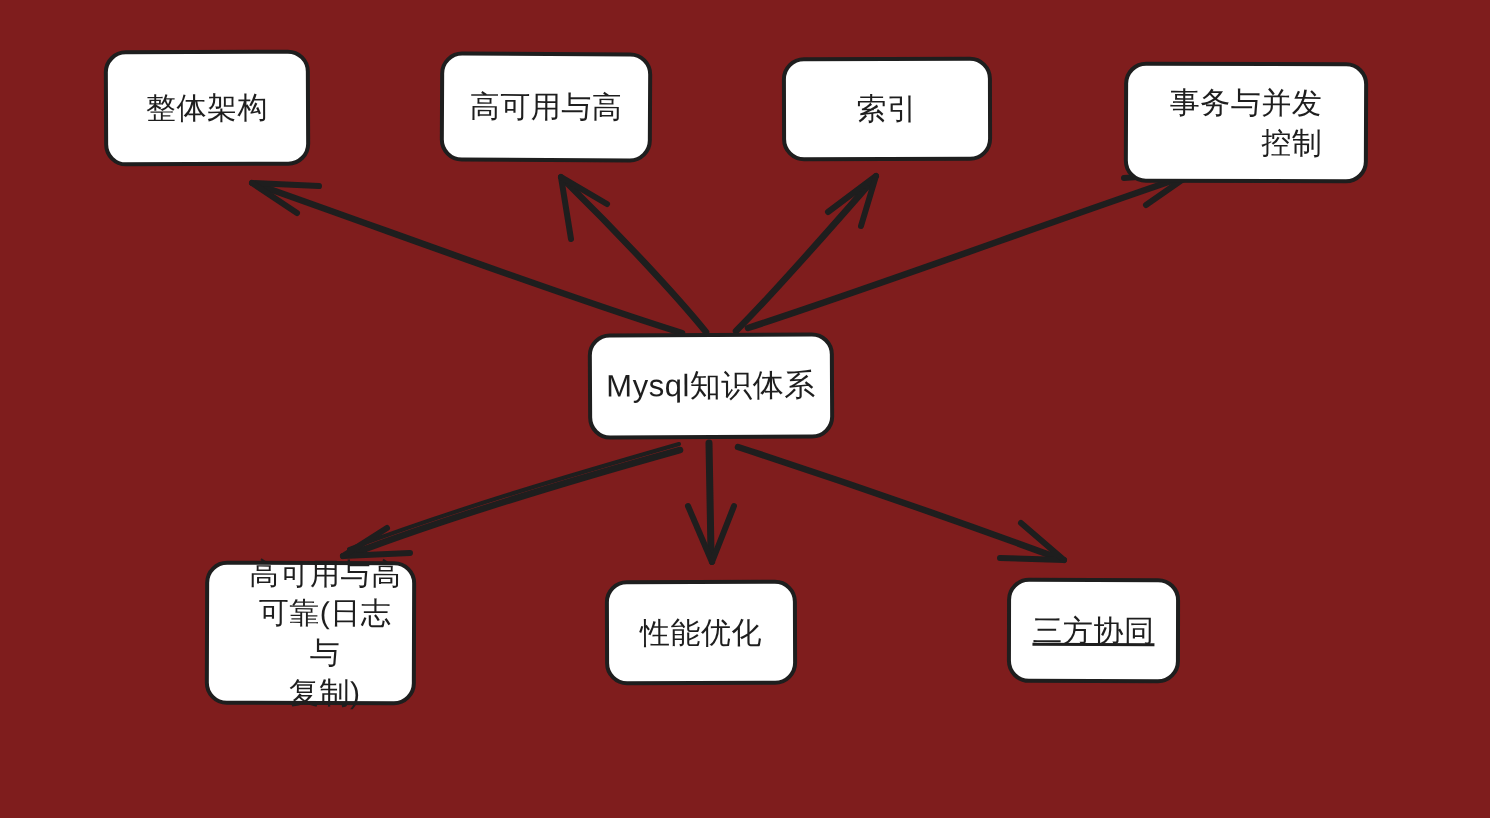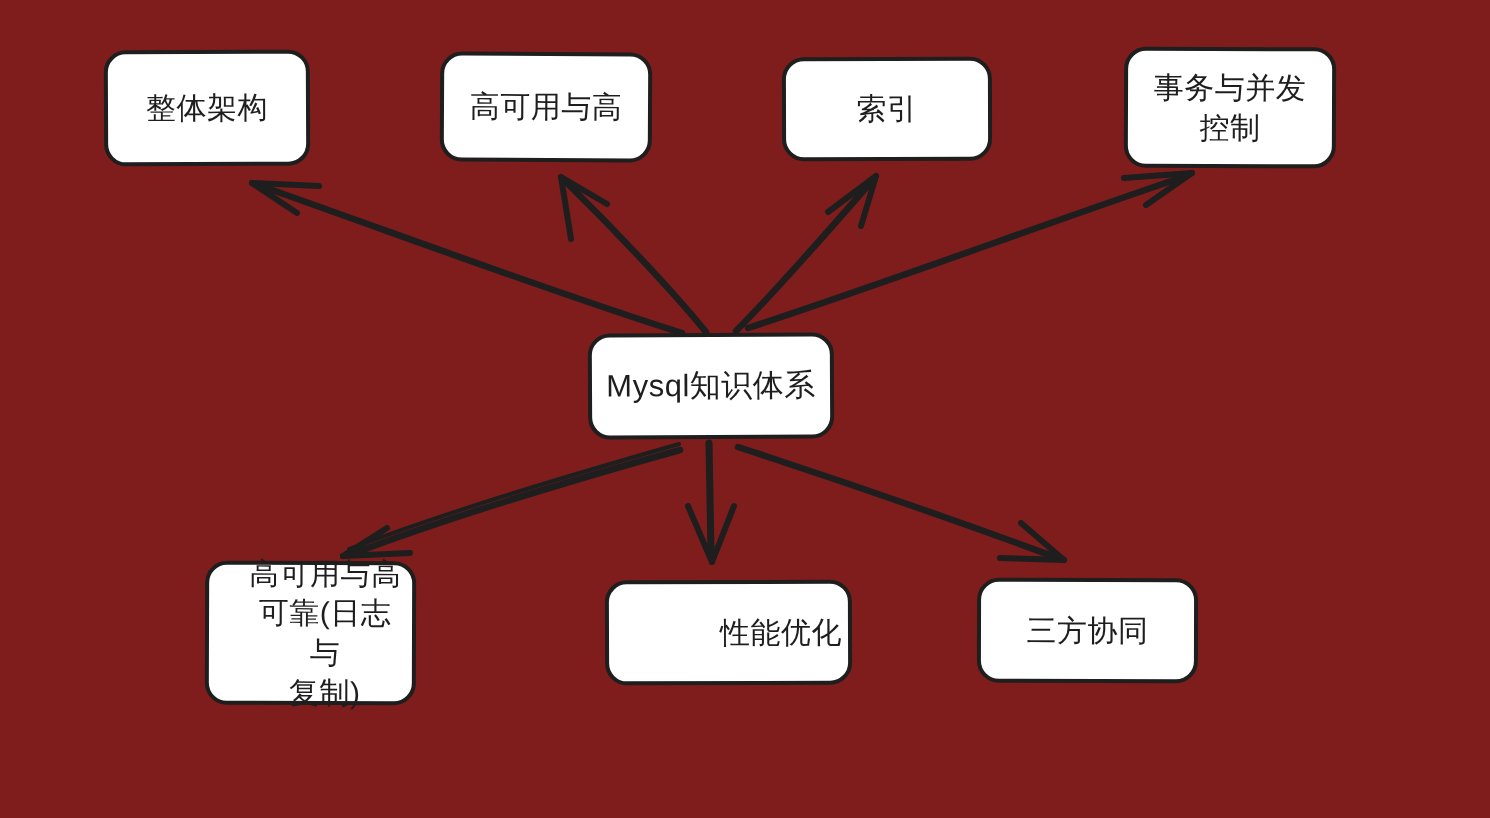--- a/index.html
+++ b/index.html
@@ -123,36 +123,36 @@
   </div>
 
   <div class="node node-topic sk2" style="left:440px; top:52px; width:212px; height:110px;">
     <span class="label">高可用与高</span>
   </div>
 
   <div class="node node-topic sk3" style="left:782px; top:57px; width:210px; height:104px;">
     <span class="label">索引</span>
   </div>
 
-  <div class="node node-topic sk4" style="left:1124px; top:47px; width:212px; height:121px;">
+  <div class="node node-topic sk4" style="left:1124px; top:62px; width:244px; height:121px;text-align:right;">
     <span class="label">事务与并发
 控制</span>
   </div>
 
   <div class="node node-root sk5" style="left:588px; top:333px; width:246px; height:106px;">
     <span class="label">Mysql知识体系</span>
   </div>
 
   <div class="node node-topic sk6" style="left:205px; top:561px; width:211px; height:144px;">
     <span class="label">高可用与高
 可靠(日志与
 复制)</span>
   </div>
 
-  <div class="node node-topic sk7" style="left:605px; top:580px; width:247px; height:105px;justify-content:flex-end;">
+  <div class="node node-topic sk7" style="left:605px; top:580px; width:192px; height:105px;">
     <span class="label">性能优化</span>
   </div>
 
-  <div class="node node-topic sk8" style="left:977px; top:578px; width:221px; height:105px;">
+  <div class="node node-topic sk8" style="left:1007px; top:578px; width:173px; height:105px;text-decoration:underline;">
     <span class="label">三方协同</span>
   </div>
 
 </div>
 
 </body></html>

